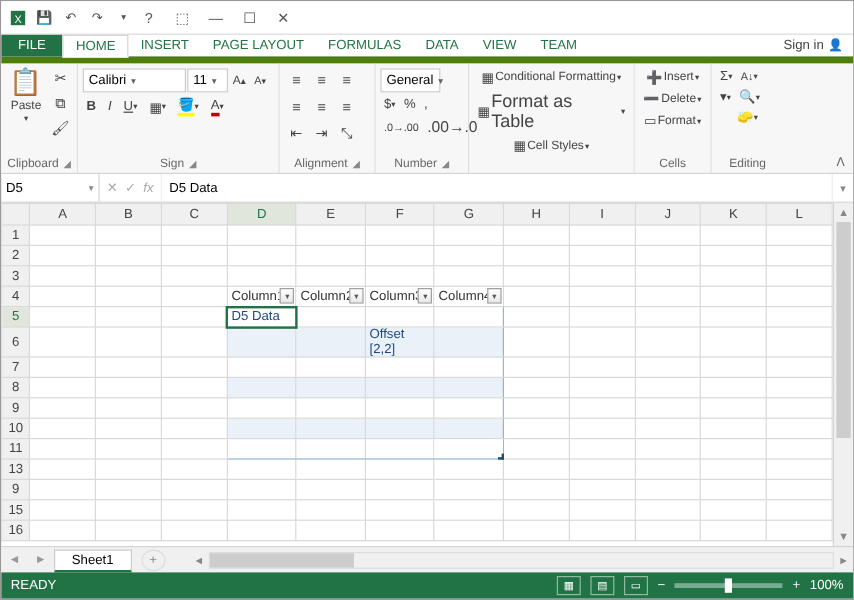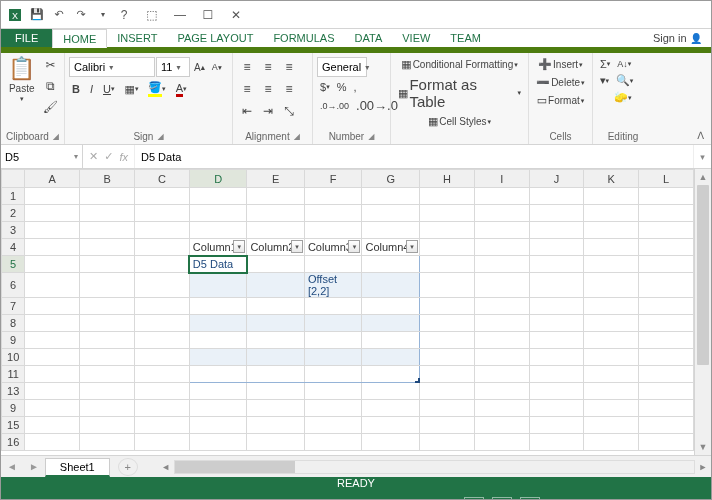--- a/index.html
+++ b/index.html
@@ -70,21 +70,21 @@
 .sheettabs { height: 22px; display: flex; align-items: center; border-top: 1px solid #d4d4d4; background: #f0f0f0; font-size: 11px; }
 .sheettabs .nav { padding: 0 6px; color: #999; font-size: 10px; }
 .sheettab { padding: 2px 14px; background: #fff; border: 1px solid #ccc; border-bottom: 2px solid #217346; margin-bottom: -1px; }
 .sheettabs .add { width: 20px; height: 18px; display: flex; align-items: center; justify-content: center; color: #888; border: 1px solid #ddd; border-radius: 50%; margin-left: 8px; font-size: 11px; }
 .hscroll-area { flex: 1; display: flex; align-items: center; margin-left: 20px; }
 .hscroll-area .arr { width: 16px; font-size: 9px; color: #888; text-align: center; }
 .hscroll-area .track { flex: 1; height: 14px; background: #f0f0f0; border: 1px solid #ddd; position: relative; }
 .hscroll-area .thumb { position: absolute; left: 0; top: 0; bottom: 0; width: 120px; background: #cdcdcd; }
 
 
-.status { height: 22px; background: #217346; color: #fff; display: flex; align-items: center; font-size: 11px; padding: 0 8px; gap: 8px; flex-direction: column; }
+.status { height: 22px; background: #217346; color: #fff; display: flex; align-items: center; font-size: 11px; padding: 0 8px; gap: 8px; }
 .status .right { margin-left: auto; display: flex; align-items: center; gap: 8px; }
 .viewbtn { width: 20px; height: 16px; border: 1px solid rgba(255,255,255,0.5); display: flex; align-items: center; justify-content: center; font-size: 9px; }
 .zoom-slider { width: 90px; height: 4px; background: rgba(255,255,255,0.4); position: relative; }
 .zoom-slider .knob { position: absolute; left: 50%; top: -4px; width: 6px; height: 12px; background: #fff; transform: translateX(-50%); }
 
 svg { display: block; }
 </style>
 </head>
 <body>
 

